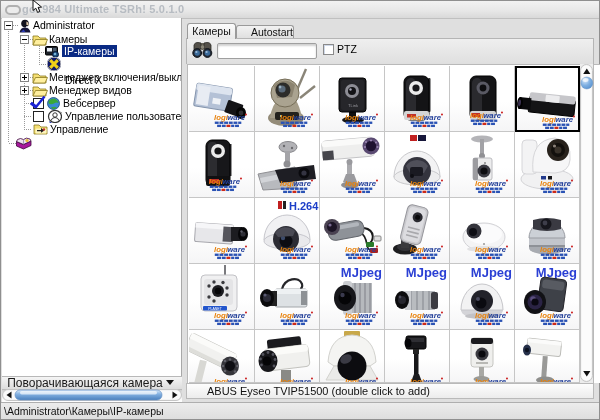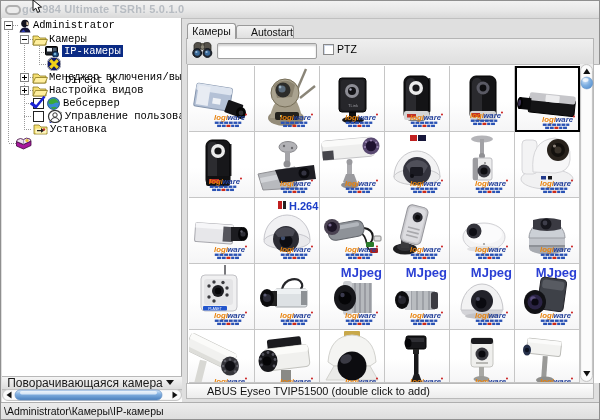--- a/index.html
+++ b/index.html
@@ -10,21 +10,21 @@
   #frame{left:0;top:0;width:598px;height:418px;border:1px solid #8f8f8f;background:#dfdfdf;}
   #titlebar{left:1px;top:1px;width:598px;height:17px;
     background:linear-gradient(#f2f2f2,#e8e8e8 55%,#d9d9d9);
     border-bottom:1px solid #c0c0c0;}
   #titletext{left:22px;top:3px;font-size:11px;font-weight:bold;color:#b7bcc2;letter-spacing:0.2px;}
   #pill{left:5px;top:5px;width:12px;height:6px;border:2px solid #b0b0b0;border-radius:5px;background:#ececec;}
   
   #treepanel{left:2px;top:18px;width:180px;height:358px;background:#fff;
      border-right:1px solid #a8a8a8;box-sizing:border-box;}
   #treeclip{left:2px;top:18px;width:179px;height:358px;overflow:hidden;}
-  .trow{position:absolute;height:12px;line-height:12px;font-size:10.5px;color:#000;white-space:nowrap;font-family:Liberation Mono, monospace;}
+  .trow{position:absolute;height:12px;line-height:12px;font-size:10.5px;color:#000;white-space:nowrap;}
   .dotv{position:absolute;width:1px;background-image:linear-gradient(#9a9a9a 50%,transparent 50%);background-size:1px 2px;}
   .doth{position:absolute;height:1px;background-image:linear-gradient(90deg,#9a9a9a 50%,transparent 50%);background-size:2px 1px;}
   .exp{position:absolute;width:9px;height:9px;border:1px solid #848484;background:#fff;box-sizing:border-box;}
   .exp:before{content:"";position:absolute;left:1px;top:3px;width:5px;height:1px;background:#000;}
   .exp.plus:after{content:"";position:absolute;left:3px;top:1px;width:1px;height:5px;background:#000;}
   .cb{position:absolute;width:11px;height:11px;border:1px solid #222;background:#fff;box-sizing:border-box;}
   .sel{background:#0a2a84;color:#fff;padding:0 2px;}
   
   #ddbar{left:2px;top:376px;width:180px;height:13px;padding-right:14px;box-sizing:border-box;background:linear-gradient(#f5f5f5,#dcdcdc);
      border-top:1px solid #b8b8b8;font-size:12px;color:#1a1a1a;text-align:center;line-height:13px;}
@@ -77,24 +77,24 @@
 <div class="doth" style="left:22px;top:85px;width:8px;"></div>
 <div class="doth" style="left:22px;top:98px;width:8px;"></div>
 <div class="doth" style="left:22px;top:111px;width:8px;"></div>
 <div class="doth" style="left:7px;top:125px;width:8px;"></div>
 
 <div class="trow" style="left:31px;top:1px;">Administrator</div>
 <div class="trow" style="left:47px;top:15px;">Камеры</div>
 <div class="trow" style="left:60px;top:27px;"><span class="sel">IP-камеры</span></div>
 <div class="trow" style="left:63px;top:56px;">Direct X</div>
 <div class="trow" style="left:47px;top:53px;">Менеджер включения/выключе</div>
-<div class="trow" style="left:47px;top:66px;">Настройка видов</div>
+<div class="trow" style="left:47px;top:66px;">Менеджер видов</div>
 <div class="trow" style="left:61px;top:79px;text-align:right;">Вебсервер</div>
 <div class="trow" style="left:63px;top:92px;">Управление пользователям</div>
-<div class="trow" style="left:48px;top:105px;">Установка</div>
+<div class="trow" style="left:48px;top:105px;">Управление</div>
 
 <div class="exp" style="left:2px;top:3px;"></div>
 <div class="exp" style="left:18px;top:17px;"></div>
 <div class="exp plus" style="left:18px;top:55px;"></div>
 <div class="exp plus" style="left:18px;top:68px;"></div>
 
 <div class="cb" style="left:31px;top:80px;"></div>
 <div class="cb" style="left:31px;top:93px;"></div>
 </div>
 <svg class="abs" style="left:18px;top:19px" width="14" height="14" viewBox="0 0 14 14">

